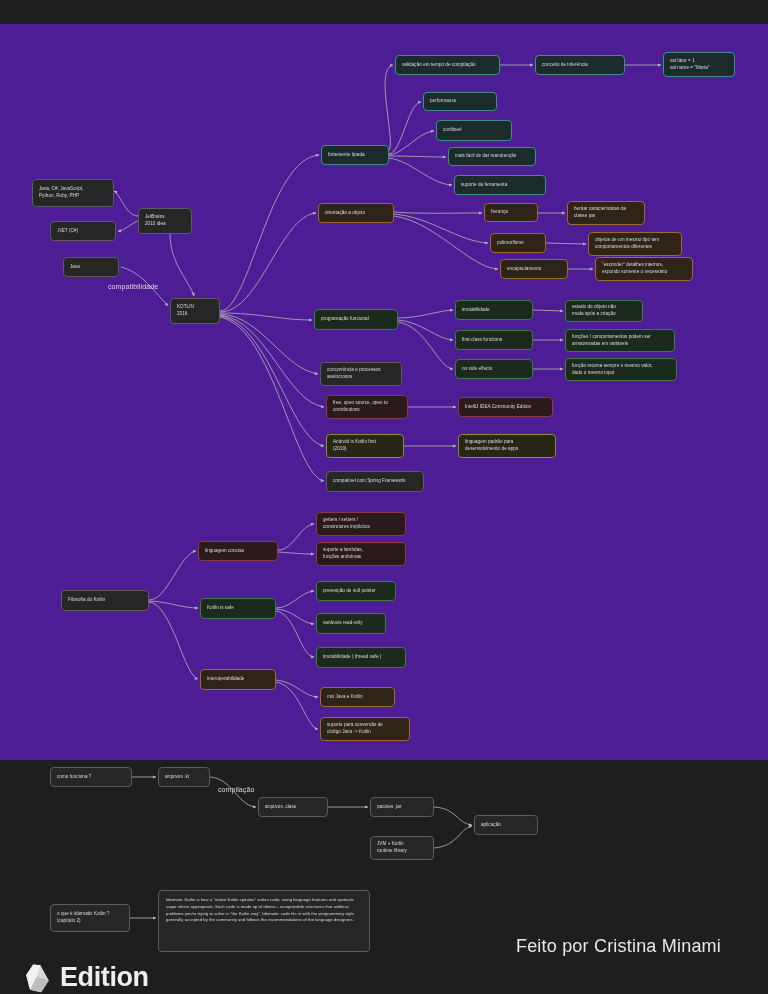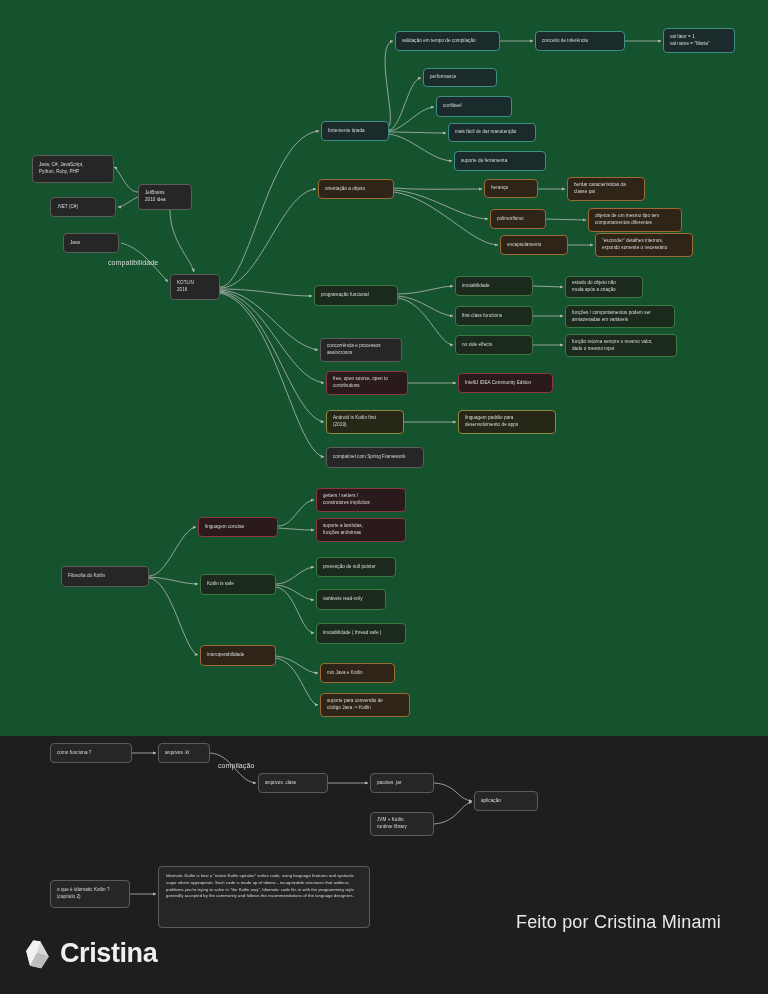--- a/index.html
+++ b/index.html
@@ -5,21 +5,22 @@
   * { box-sizing: border-box; margin: 0; padding: 0; }
   html, body {
     width: 768px; height: 994px;
     background: #1e1e1e;
     font-family: "Liberation Sans", sans-serif;
     overflow: hidden;
   }
   #canvas {
     position: relative;
     width: 768px; height: 736px;
-    background: #14532d;
+    background: #4c1d95;
+    margin-top: 24px;
   }
   svg.edges {
     position: absolute; left: 0; top: 0;
     width: 768px; height: 994px;
     pointer-events: none;
   }
   .node {
     position: absolute;
     border: 1px solid #5c5c5c;
     border-radius: 4px;
@@ -311,15 +312,15 @@
     </div>
 
   <div id="signature">Feito por Cristina Minami</div>
 
   <div id="brand">
     <svg width="27" height="30" viewBox="0 0 27 30">
       <path d="M9.2 1.4 L2.2 12.0 L6.0 26.8 L17.2 29.2 L24.8 17.4 L16.4 2.2 Z" fill="#d8d8d8"></path>
       <path d="M9.2 1.4 L16.4 2.2 L13.0 13.4 L6.0 26.8 L2.2 12.0 Z" fill="#f2f2f2"></path>
       <path d="M13.0 13.4 L24.8 17.4 L17.2 29.2 L6.0 26.8 Z" fill="#bdbdbd"></path>
     </svg>
-    <span class="word">Cristina</span>
+    <span class="word">Edition</span>
   </div>
 </div>
 
 </body></html>

